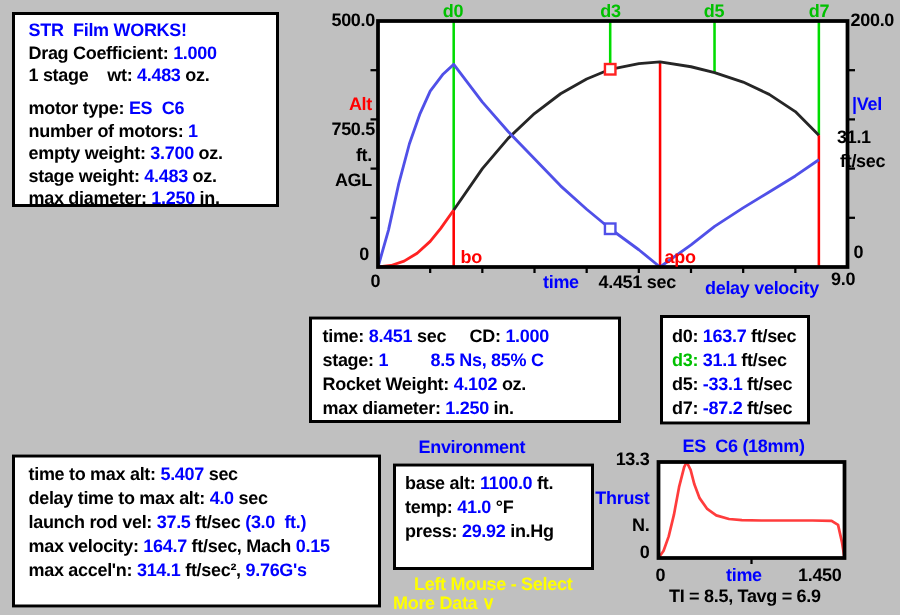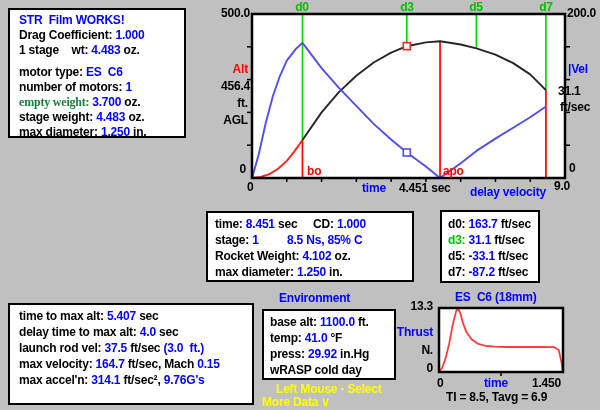--- a/index.html
+++ b/index.html
@@ -78,21 +78,21 @@
   <div class="box" id="rocket-box">
     <div>
         <div class="iline"><span style="color: rgb(0, 0, 255);">STR  Film WORKS!</span></div>
         <div class="iline"><span style="color: rgb(0, 0, 0);">Drag Coefficient: </span><span style="color: rgb(0, 0, 255);">1.000</span></div>
         <div class="iline"><span style="color: rgb(0, 0, 0);">1 stage    wt: </span><span style="color: rgb(0, 0, 255);">4.483</span><span style="color: rgb(0, 0, 0);"> oz.</span></div>
       </div>
     <div id="rocket-gap"></div>
     <div>
         <div class="iline"><span style="color: rgb(0, 0, 0);">motor type: </span><span style="color: rgb(0, 0, 255);">ES  C6</span></div>
         <div class="iline"><span style="color: rgb(0, 0, 0);">number of motors: </span><span style="color: rgb(0, 0, 255);">1</span></div>
-        <div class="iline"><span style="color: #15803d; font-family: Liberation Serif, serif;">empty weight: </span><span style="color: rgb(0, 0, 255);">3.700</span><span style="color: rgb(0, 0, 0);"> oz.</span></div>
+        <div class="iline"><span style="color: #000000;">empty weight: </span><span style="color: rgb(0, 0, 255);">3.700</span><span style="color: rgb(0, 0, 0);"> oz.</span></div>
         <div class="iline"><span style="color: rgb(0, 0, 0);">stage weight: </span><span style="color: rgb(0, 0, 255);">4.483</span><span style="color: rgb(0, 0, 0);"> oz.</span></div>
         <div class="iline"><span style="color: rgb(0, 0, 0);">max diameter: </span><span style="color: rgb(0, 0, 255);">1.250</span><span style="color: rgb(0, 0, 0);"> in.</span></div>
       </div>
   </div>
 
   <svg id="main-plot-svg" width="313" height="164">
       <rect x="0" y="0" width="313" height="164" fill="#FFFFFF"></rect>
       <line x1="50.46255555555556" y1="0" x2="50.46255555555556" y2="125.952" stroke="#00DC00" stroke-width="1.7"></line>
       <line x1="154.79588888888887" y1="0" x2="154.79588888888887" y2="32.176800000000014" stroke="#00DC00" stroke-width="1.7"></line>
       <line x1="224.35144444444444" y1="0" x2="224.35144444444444" y2="34.44" stroke="#00DC00" stroke-width="1.7"></line>
@@ -119,21 +119,21 @@
       <line x1="-5" y1="131.20000000000002" x2="0" y2="131.20000000000002" stroke="#000000" stroke-width="1.5"></line>
       <line x1="313" y1="32.800000000000004" x2="318" y2="32.800000000000004" stroke="#000000" stroke-width="1.5"></line>
       <line x1="313" y1="65.60000000000001" x2="318" y2="65.60000000000001" stroke="#000000" stroke-width="1.5"></line>
       <line x1="313" y1="98.39999999999999" x2="318" y2="98.39999999999999" stroke="#000000" stroke-width="1.5"></line>
       <line x1="313" y1="131.20000000000002" x2="318" y2="131.20000000000002" stroke="#000000" stroke-width="1.5"></line>
       <rect x="0" y="0" width="313" height="164" fill="none" stroke="#000000" stroke-width="2.5"></rect>
     </svg>
 
   <div class="lbl ralign lbl-500">500.0</div>
   <div class="lbl ralign red lbl-alt">Alt</div>
-  <div class="lbl ralign lbl-4019">456.4</div>
+  <div class="lbl ralign lbl-4019">750.5</div>
   <div class="lbl ralign lbl-ft">ft.</div>
   <div class="lbl ralign lbl-agl">AGL</div>
   <div class="lbl ralign lbl-l0">0</div>
 
   <div class="lbl lbl-x0">0</div>
   <div class="lbl blue lbl-time">time</div>
   <div class="lbl lbl-xc">4.451 sec</div>
   <div class="lbl blue lbl-dv">delay velocity</div>
   <div class="lbl lbl-x9">9.0</div>
 
@@ -177,21 +177,20 @@
         <div class="iline"><span style="color: rgb(0, 0, 0);">max accel'n: </span><span style="color: rgb(0, 0, 255);">314.1</span><span style="color: rgb(0, 0, 0);"> ft/sec², </span><span style="color: rgb(0, 0, 255);">9.76G's</span></div>
       </div>
   </div>
 
   <div class="lbl blue lbl-envtitle">Environment</div>
   <div class="box" id="env-box">
     <div>
         <div class="iline"><span style="color: rgb(0, 0, 0);">base alt: </span><span style="color: rgb(0, 0, 255);">1100.0</span><span style="color: rgb(0, 0, 0);"> ft.</span></div>
         <div class="iline"><span style="color: rgb(0, 0, 0);">temp: </span><span style="color: rgb(0, 0, 255);">41.0</span><span style="color: rgb(0, 0, 0);"> °F</span></div>
         <div class="iline"><span style="color: rgb(0, 0, 0);">press: </span><span style="color: rgb(0, 0, 255);">29.92</span><span style="color: rgb(0, 0, 0);"> in.Hg</span></div>
-        <div class="iline"><span style="color: rgb(0, 0, 0);">wRASP cold day</span></div>
       </div>
   </div>
   <div class="lbl yellow lbl-hint1">Left Mouse - Select</div>
   <div class="lbl yellow lbl-hint2"><span>More Data</span><span> ∨</span></div>
 
   <div class="lbl blue lbl-ttitle">ES  C6 (18mm)</div>
   <svg id="thrust-svg" width="124" height="64">
       <rect x="0" y="0" width="124" height="64" fill="#FFFFFF"></rect>
       <path d="M0.0 64.0 L3.4 59.2 L6.8 49.6 L10.3 35.1 L13.7 16.8 L17.1 3.4 L18.8 0.0 L21.4 5.3 L23.9 14.9 L27.4 24.1 L32.5 31.3 L38.5 35.6 L47.0 38.0 L55.6 38.7 L68.4 39.0 L85.5 39.0 L102.6 39.0 L115.4 39.2 L119.7 41.9 L122.3 53.4 L124.0 64.0" fill="none" stroke="#FF3C3C" stroke-width="1.8" stroke-linejoin="round"></path>
       <line x1="62" y1="64" x2="62" y2="68" stroke="#000000" stroke-width="1.5"></line>

